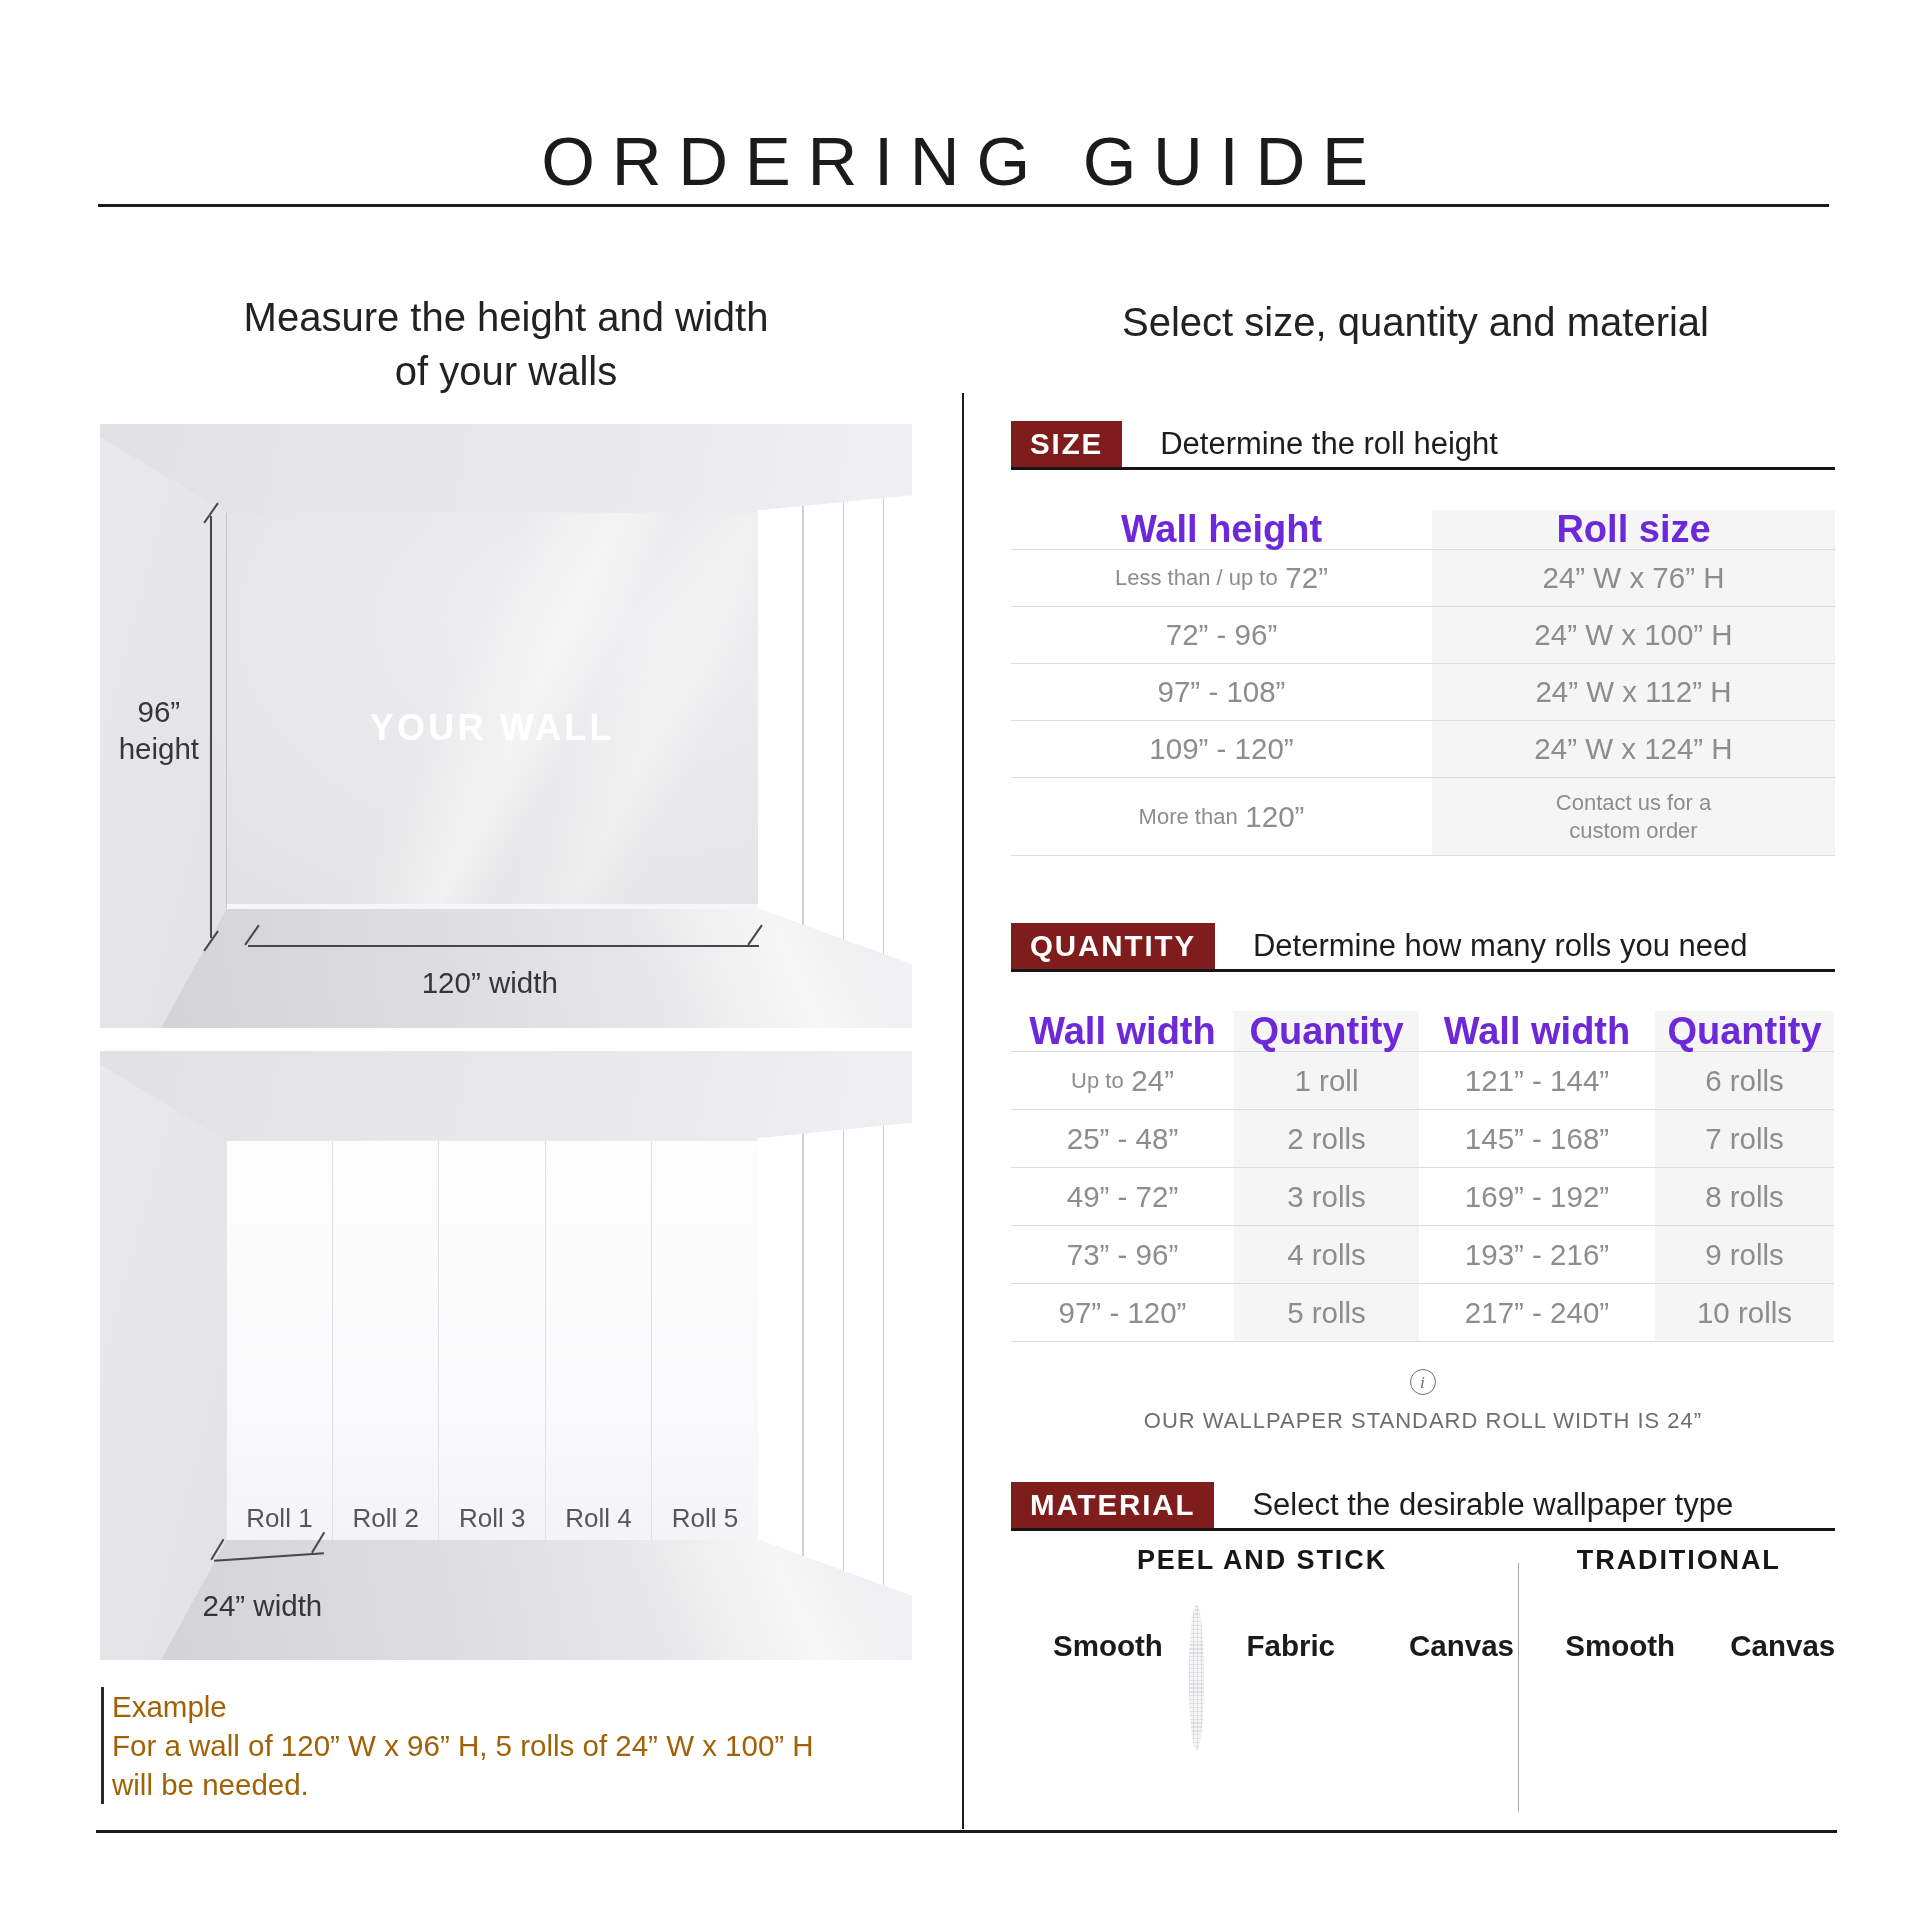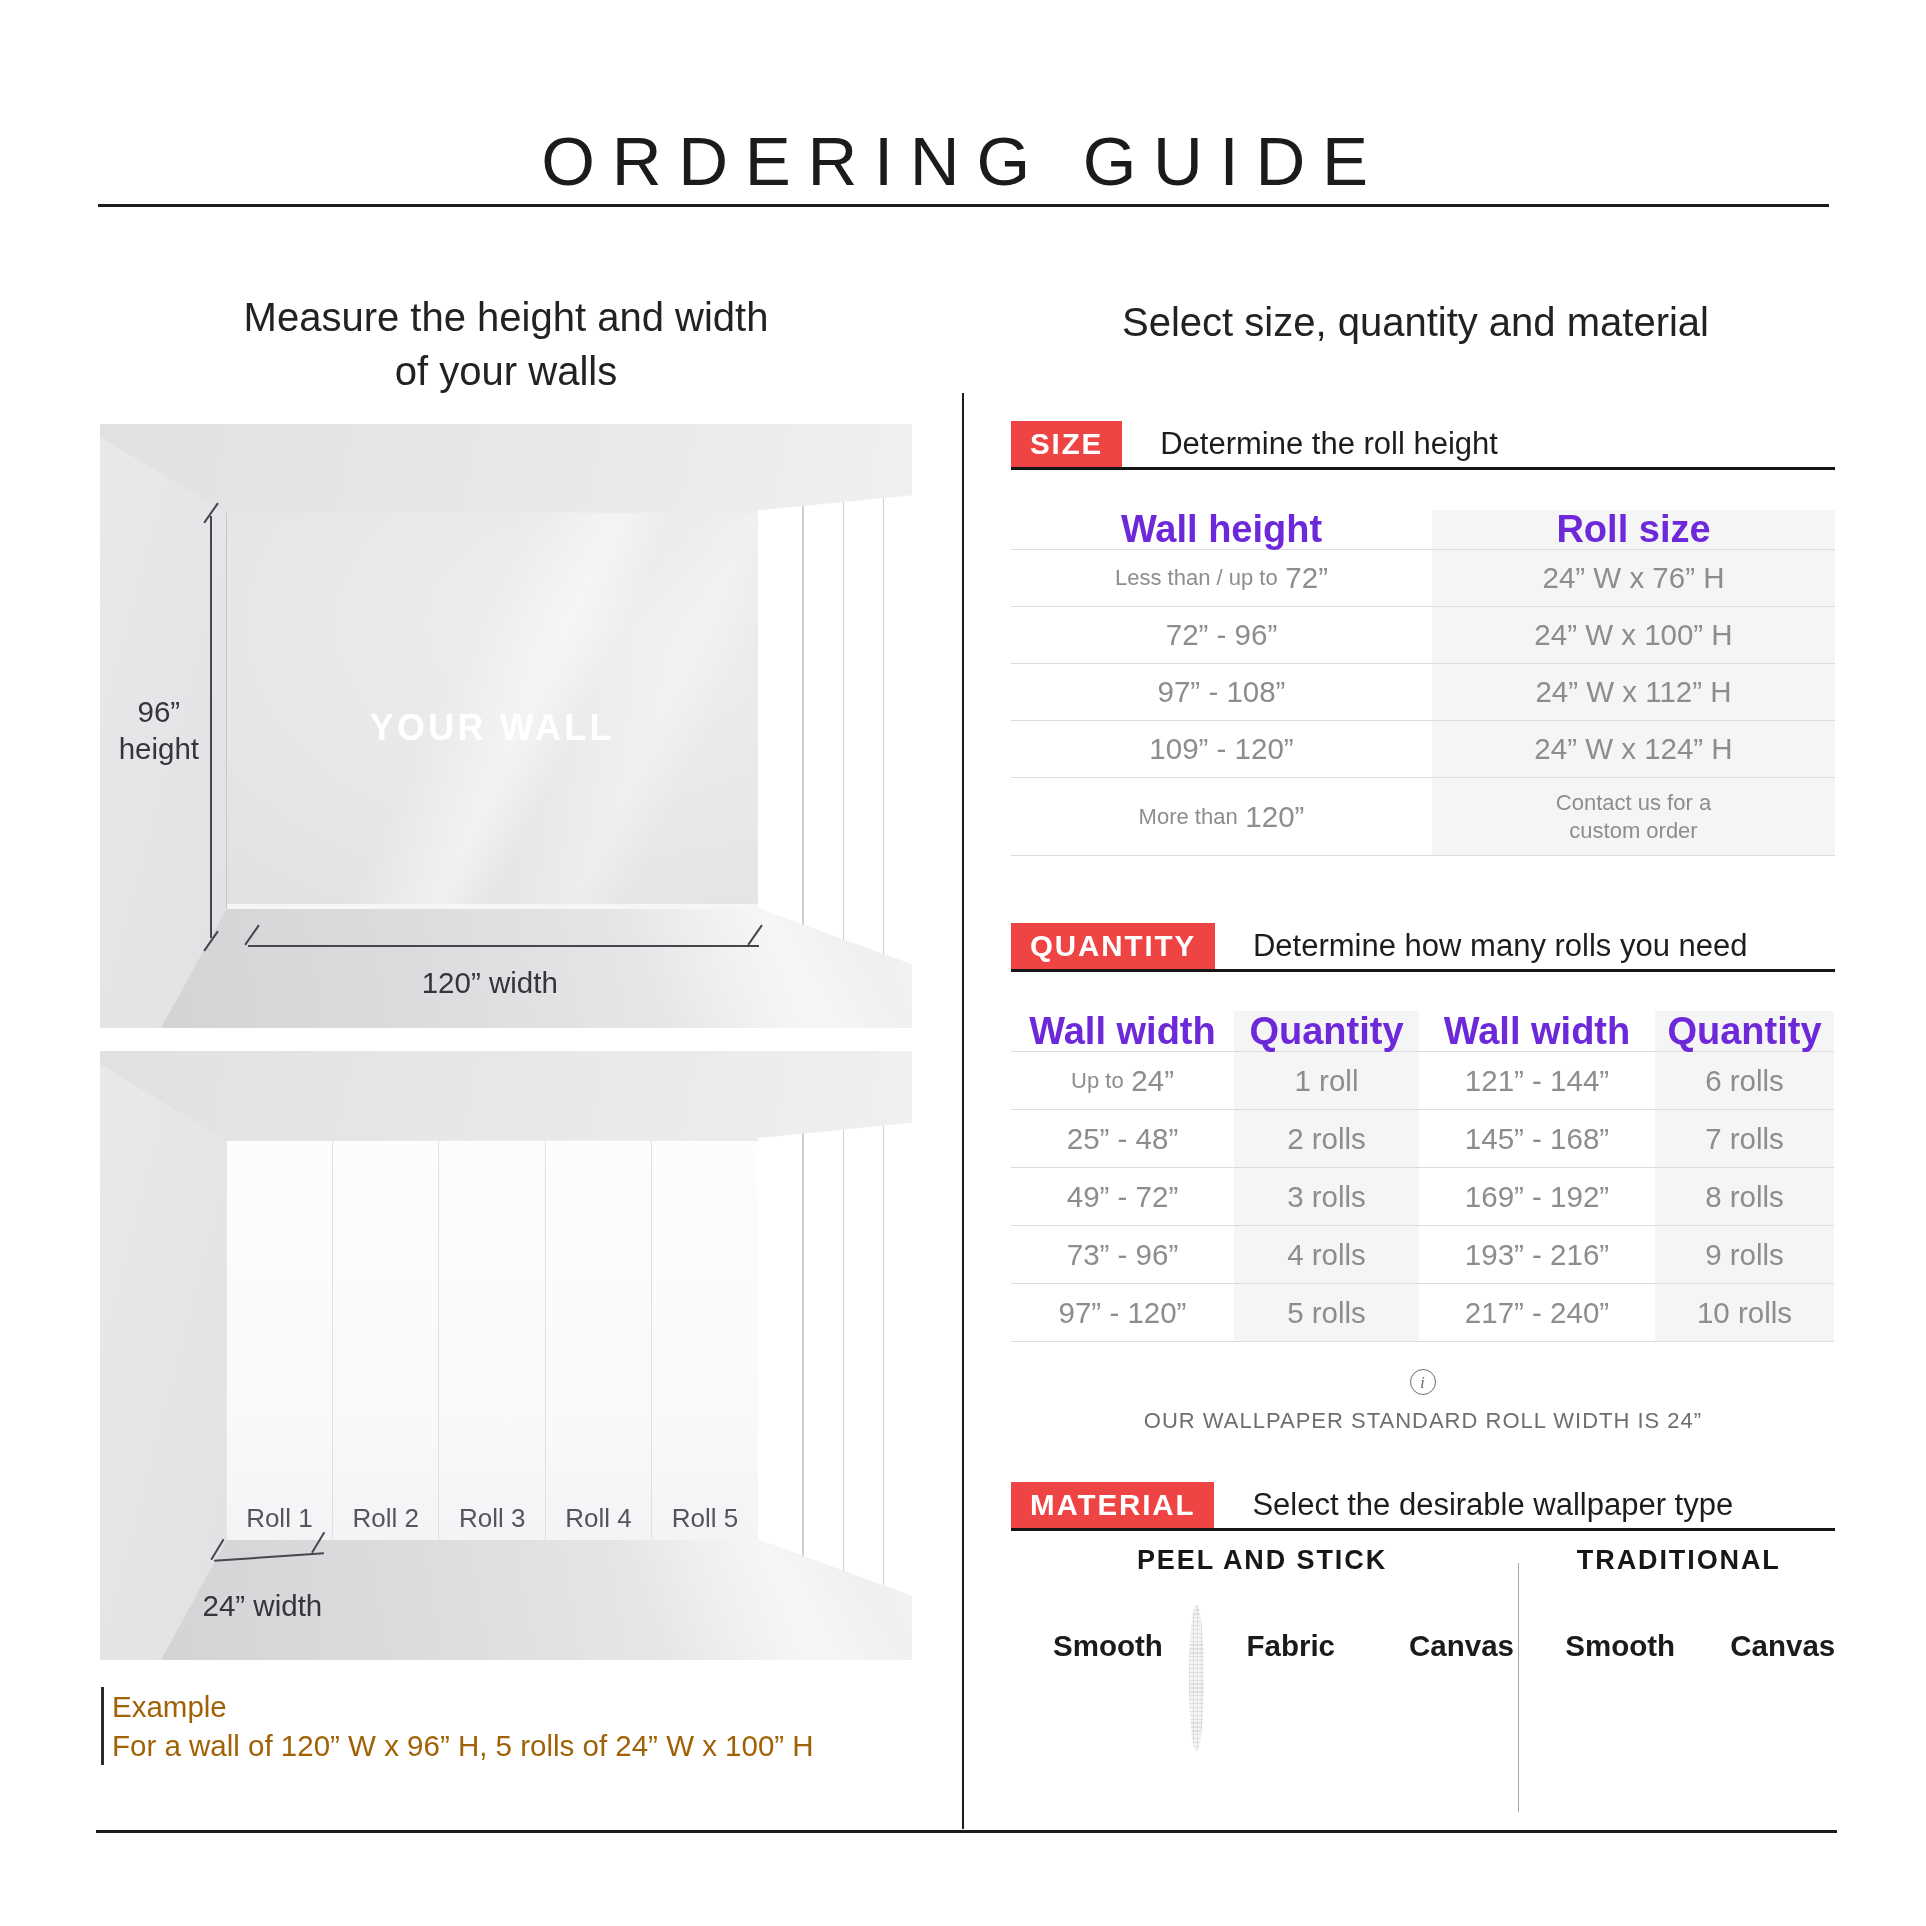--- a/index.html
+++ b/index.html
@@ -84,21 +84,21 @@
   
   .example{position:absolute;left:101px;top:1687px;width:835px;border-left:3.2px solid #2a2a2a;
     padding-left:8px;font-size:29.5px;line-height:39px;color:#a16207;}
 
   
   .sec{position:absolute;left:1011px;width:824px;}
   .sec-size{top:421px;}
   .sec-qty{top:923px;}
   .sec-mat{top:1482px;}
   .sec-head{display:flex;align-items:center;height:46px;border-bottom:3.2px solid #161616;}
-  .badge{display:flex;align-items:center;height:100%;padding:0 19px;background:#ef4444;color:#fff;
+  .badge{display:flex;align-items:center;height:100%;padding:0 19px;background:#7f1d1d;color:#fff;
     font-size:29.5px;font-weight:700;letter-spacing:1.9px;}
   .sec-sub{margin-left:38px;font-size:31px;color:#1d1d1d;white-space:nowrap;}
 
   .tbl{display:grid;}
   .size-tbl{grid-template-columns:421px 403px;grid-template-rows:40px 57px 57px 57px 57px 78px;margin-top:40px;}
   .qty-tbl{grid-template-columns:223px 185px 236px 179px;grid-template-rows:41px repeat(5,58px);margin-top:39px;}
   .t-cell{display:flex;align-items:baseline;justify-content:center;flex-wrap:nowrap;
     border-bottom:1.3px solid #dcdcde;color:#8d8d8d;font-size:29.5px;align-items:center;}
   .t-head{font-size:38px;font-weight:700;color:#6d28d9;}
   .shaded{background:#f5f5f6;}
@@ -193,20 +193,21 @@
         <span class="roll-label">Roll 5</span>
       </div>
     </div>
     <div class="measure-h wm-line2"></div>
     <div class="room-label width-label2">24” width</div>
   </div>
 
   <div class="example">
     <div>Example</div>
     <div>For a wall of 120” W x 96” H, 5 rolls of 24” W x 100” H</div>
+    <div>will be needed.</div>
   </div>
 
   <div class="right-heading">Select size, quantity and material</div>
 
   <section class="sec sec-size">
     <div class="sec-head">
       <span class="badge">SIZE</span>
       <span class="sec-sub">Determine the roll height</span>
     </div>
     <div class="tbl size-tbl">

